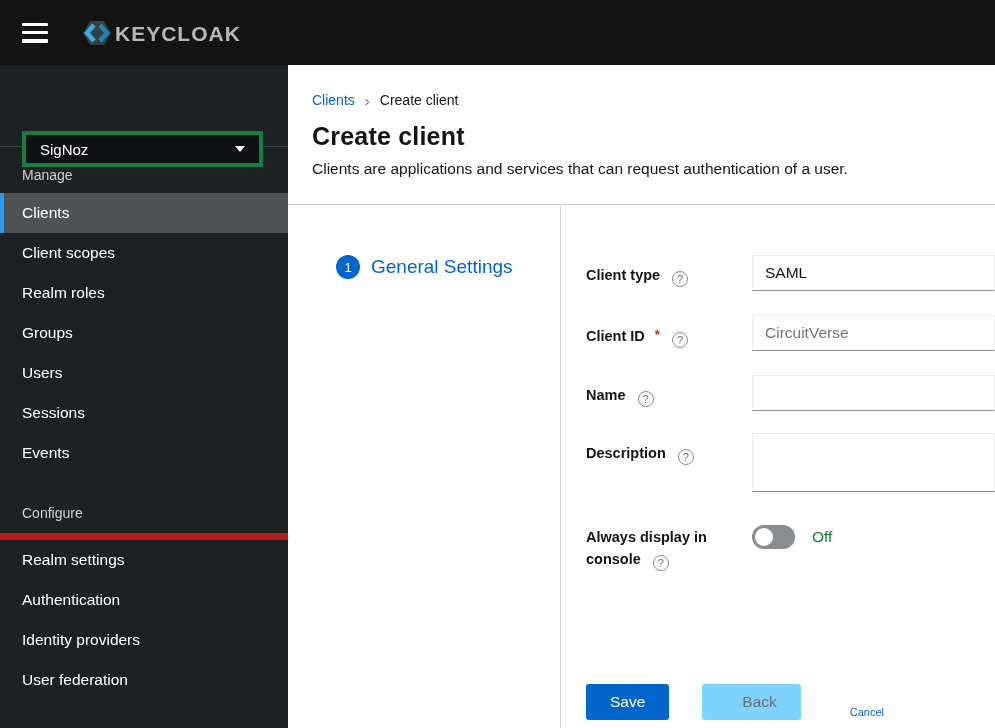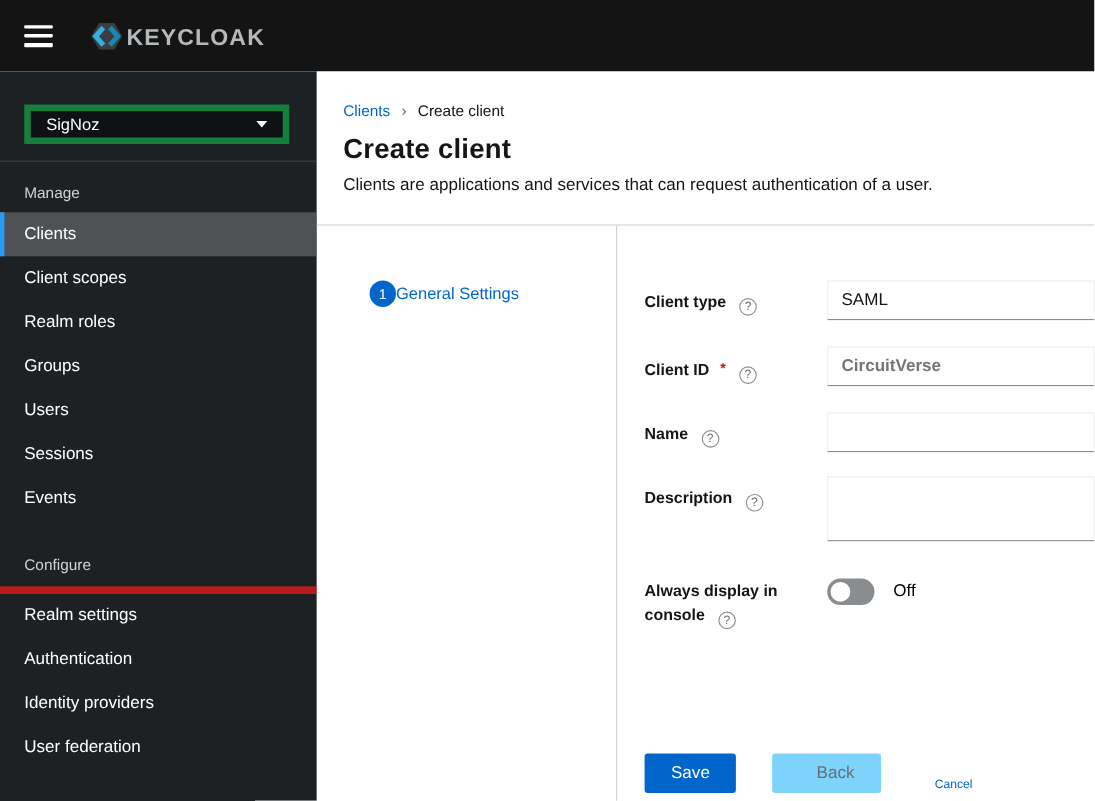--- a/index.html
+++ b/index.html
@@ -12,23 +12,23 @@
     background: #141414; display: flex; align-items: center; padding-left: 22px; }
   .hamburger { width: 26px; height: 20px; display: flex; flex-direction: column;
     justify-content: space-between; cursor: pointer; background: none; border: none; }
   .hamburger span { display: block; height: 3.5px; background: #fff; border-radius: 1px; }
   .logo { display: flex; align-items: center; margin-left: 28px; }
 
   
   .sidebar { position: absolute; top: 65px; left: 0; width: 288px; height: 663px;
     background: #1e2124; color: #fff; }
   .realm-block { height: 82px; padding: 30px 24px 0 22px; border-bottom: 1px solid #3c3f42; }
-  .realm-select { width: 241px; height: 36px; background: #0f1114; border: 6px solid #15803d;
+  .realm-select { width: 241px; height: 36px; background: #0f1114; border: 4px solid #15803d;
     color: #fff; display: flex; align-items: center; justify-content: space-between;
-    padding: 0 14px; font-size: 15px; cursor: pointer; }
+    padding: 0 14px; font-size: 15px; cursor: pointer; margin-top: 36px; }
   .caret-down { width: 0; height: 0; border-left: 5px solid transparent;
     border-right: 5px solid transparent; border-top: 6px solid #ffffff; }
   .section-title { color: #d2d2d2; font-size: 14px; padding: 0 0 10px 22px; }
   .nav-section-1 .section-title { padding-top: 20px; }
   .nav-section-2 { margin-top: 32px; }
   .nav-section-2 .section-title { border-bottom: 7px solid #b91c1c; padding-bottom: 12px; }
   .nav-item { height: 40px; display: flex; align-items: center; padding-left: 22px;
     font-size: 15.5px; color: #fff; cursor: pointer; }
   .nav-item.active { background: #4f5255; border-left: 4px solid #2b9af3; padding-left: 18px; }
 
@@ -40,48 +40,48 @@
   .crumb-sep { color: #6a6e73; font-size: 15px; margin: 0 10px; line-height: 1; }
   .crumb-current { color: #151515; }
   .page-title { font-size: 25px; font-weight: 600; color: #151515; margin-top: 14px; letter-spacing: 0.2px; }
   .page-subtitle { font-size: 15.5px; color: #151515; margin-top: 9px; }
 
   .wizard { display: flex; height: 523px; }
   .steps-col { width: 273px; flex: none; border-right: 1px solid #d2d2d2; padding-top: 50px; }
   .step { display: flex; align-items: center; padding-left: 48px; cursor: pointer; }
   .step-circle { width: 24px; height: 24px; border-radius: 50%; background: #0066cc; color: #fff;
     font-size: 13px; display: flex; align-items: center; justify-content: center; flex: none; }
-  .step-label { color: #0066cc; font-size: 15px; }
+  .step-label { color: #0066cc; font-size: 19px; margin-left: 11px; }
 
   .form-col { flex: 1; padding: 50px 0 0 25px; display: flex; flex-direction: column; }
   .form-row { display: flex; margin-bottom: 24px; }
   .label-col { width: 166px; flex: none; padding-top: 9px; font-size: 14.5px;
     font-weight: 700; color: #151515; line-height: 22px; }
   .control-col { flex: 1; min-width: 0; }
   .help-icon { display: inline-flex; width: 16px; height: 16px; border: 1px solid #8a8d90;
     border-radius: 50%; color: #6a6e73; font-size: 11px; font-weight: 400; align-items: center;
     justify-content: center; margin-left: 8px; vertical-align: -3px; cursor: pointer; }
   .required-star { color: #c9190b; font-size: 13px; margin-left: 6px; vertical-align: 2px; }
 
   .text-input { width: 100%; height: 36px; border: 1px solid #ededed; border-bottom: 1px solid #8a8d90;
     padding: 0 12px; font-size: 15.5px; color: #151515; font-family: "Liberation Sans", sans-serif;
     background: #fff; outline: none; }
-  .text-input.bold-grey { font-weight: 700; color: #72767b; }
+  .text-input.bold-grey { font-weight: 400; color: #72767b; }
   .textarea { width: 100%; height: 59px; border: 1px solid #ededed; border-bottom: 1px solid #8a8d90;
     padding: 6px 12px; font-size: 15.5px; color: #151515; resize: none;
     font-family: "Liberation Sans", sans-serif; outline: none; }
 
   .toggle-row { margin-bottom: 0; }
   .toggle-row .label-col { padding-top: 3px; }
   .toggle-wrap { display: flex; align-items: center; padding-top: 2px; }
   .toggle { position: relative; width: 43px; height: 24px; border-radius: 12px;
     background: #8a8d90; cursor: pointer; flex: none; }
   .toggle-knob { position: absolute; left: 3px; top: 3px; width: 18px; height: 18px;
     border-radius: 50%; background: #fff; }
-  .toggle-state { color: #000000; font-size: 15.5px; margin-left: 17px; }
+  .toggle-state { color: #15803d; font-size: 15.5px; margin-left: 17px; }
 
   .actions { display: flex; align-items: center; margin-top: 113px; gap: 16px; }
   .btn { height: 36px; padding: 0 24px; font-size: 15.5px; border: none; border-radius: 3px;
     cursor: pointer; font-family: "Liberation Sans", sans-serif; }
   .btn-primary { background: #0066cc; color: #fff; }
   .btn-secondary { background: #7dd3fc; color: #6a6e73; margin-left: 17px; padding-left: 40px; }
   .btn-link { background: none; border: none; color: #0066cc; font-size: 11px;
     margin-left: 33px; cursor: pointer; font-family: "Liberation Sans", sans-serif; margin-top: 19px; }
 </style>
 </head>

